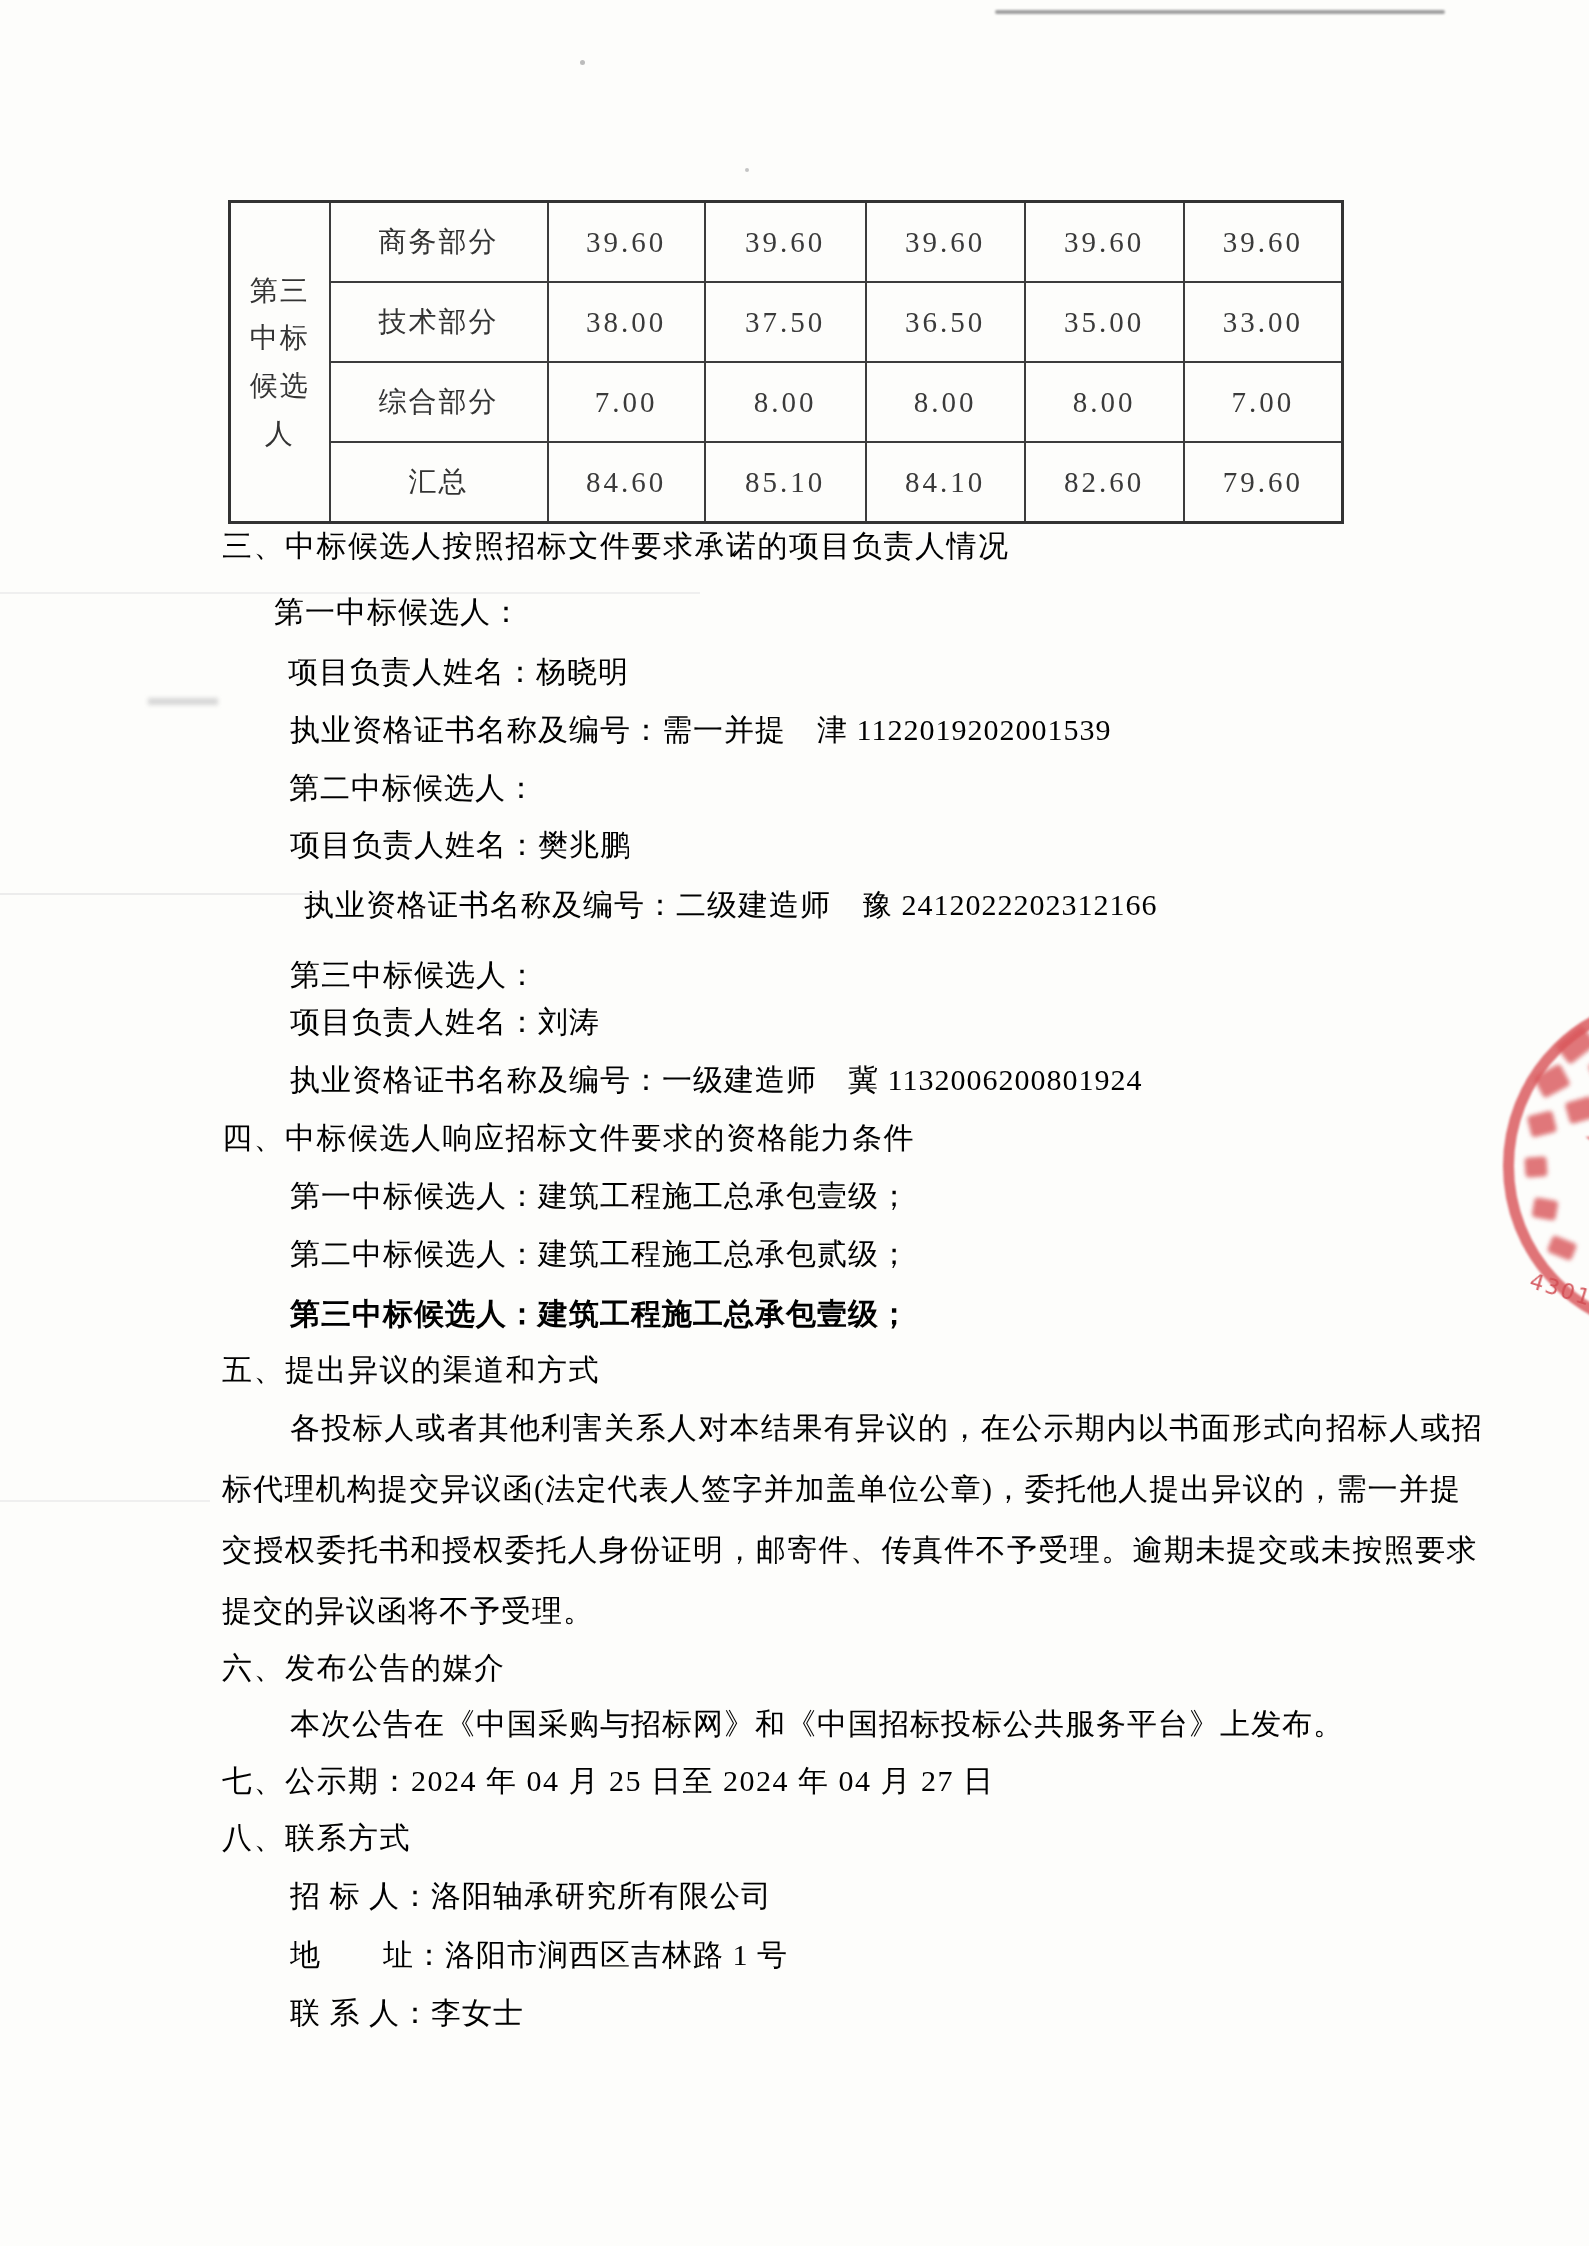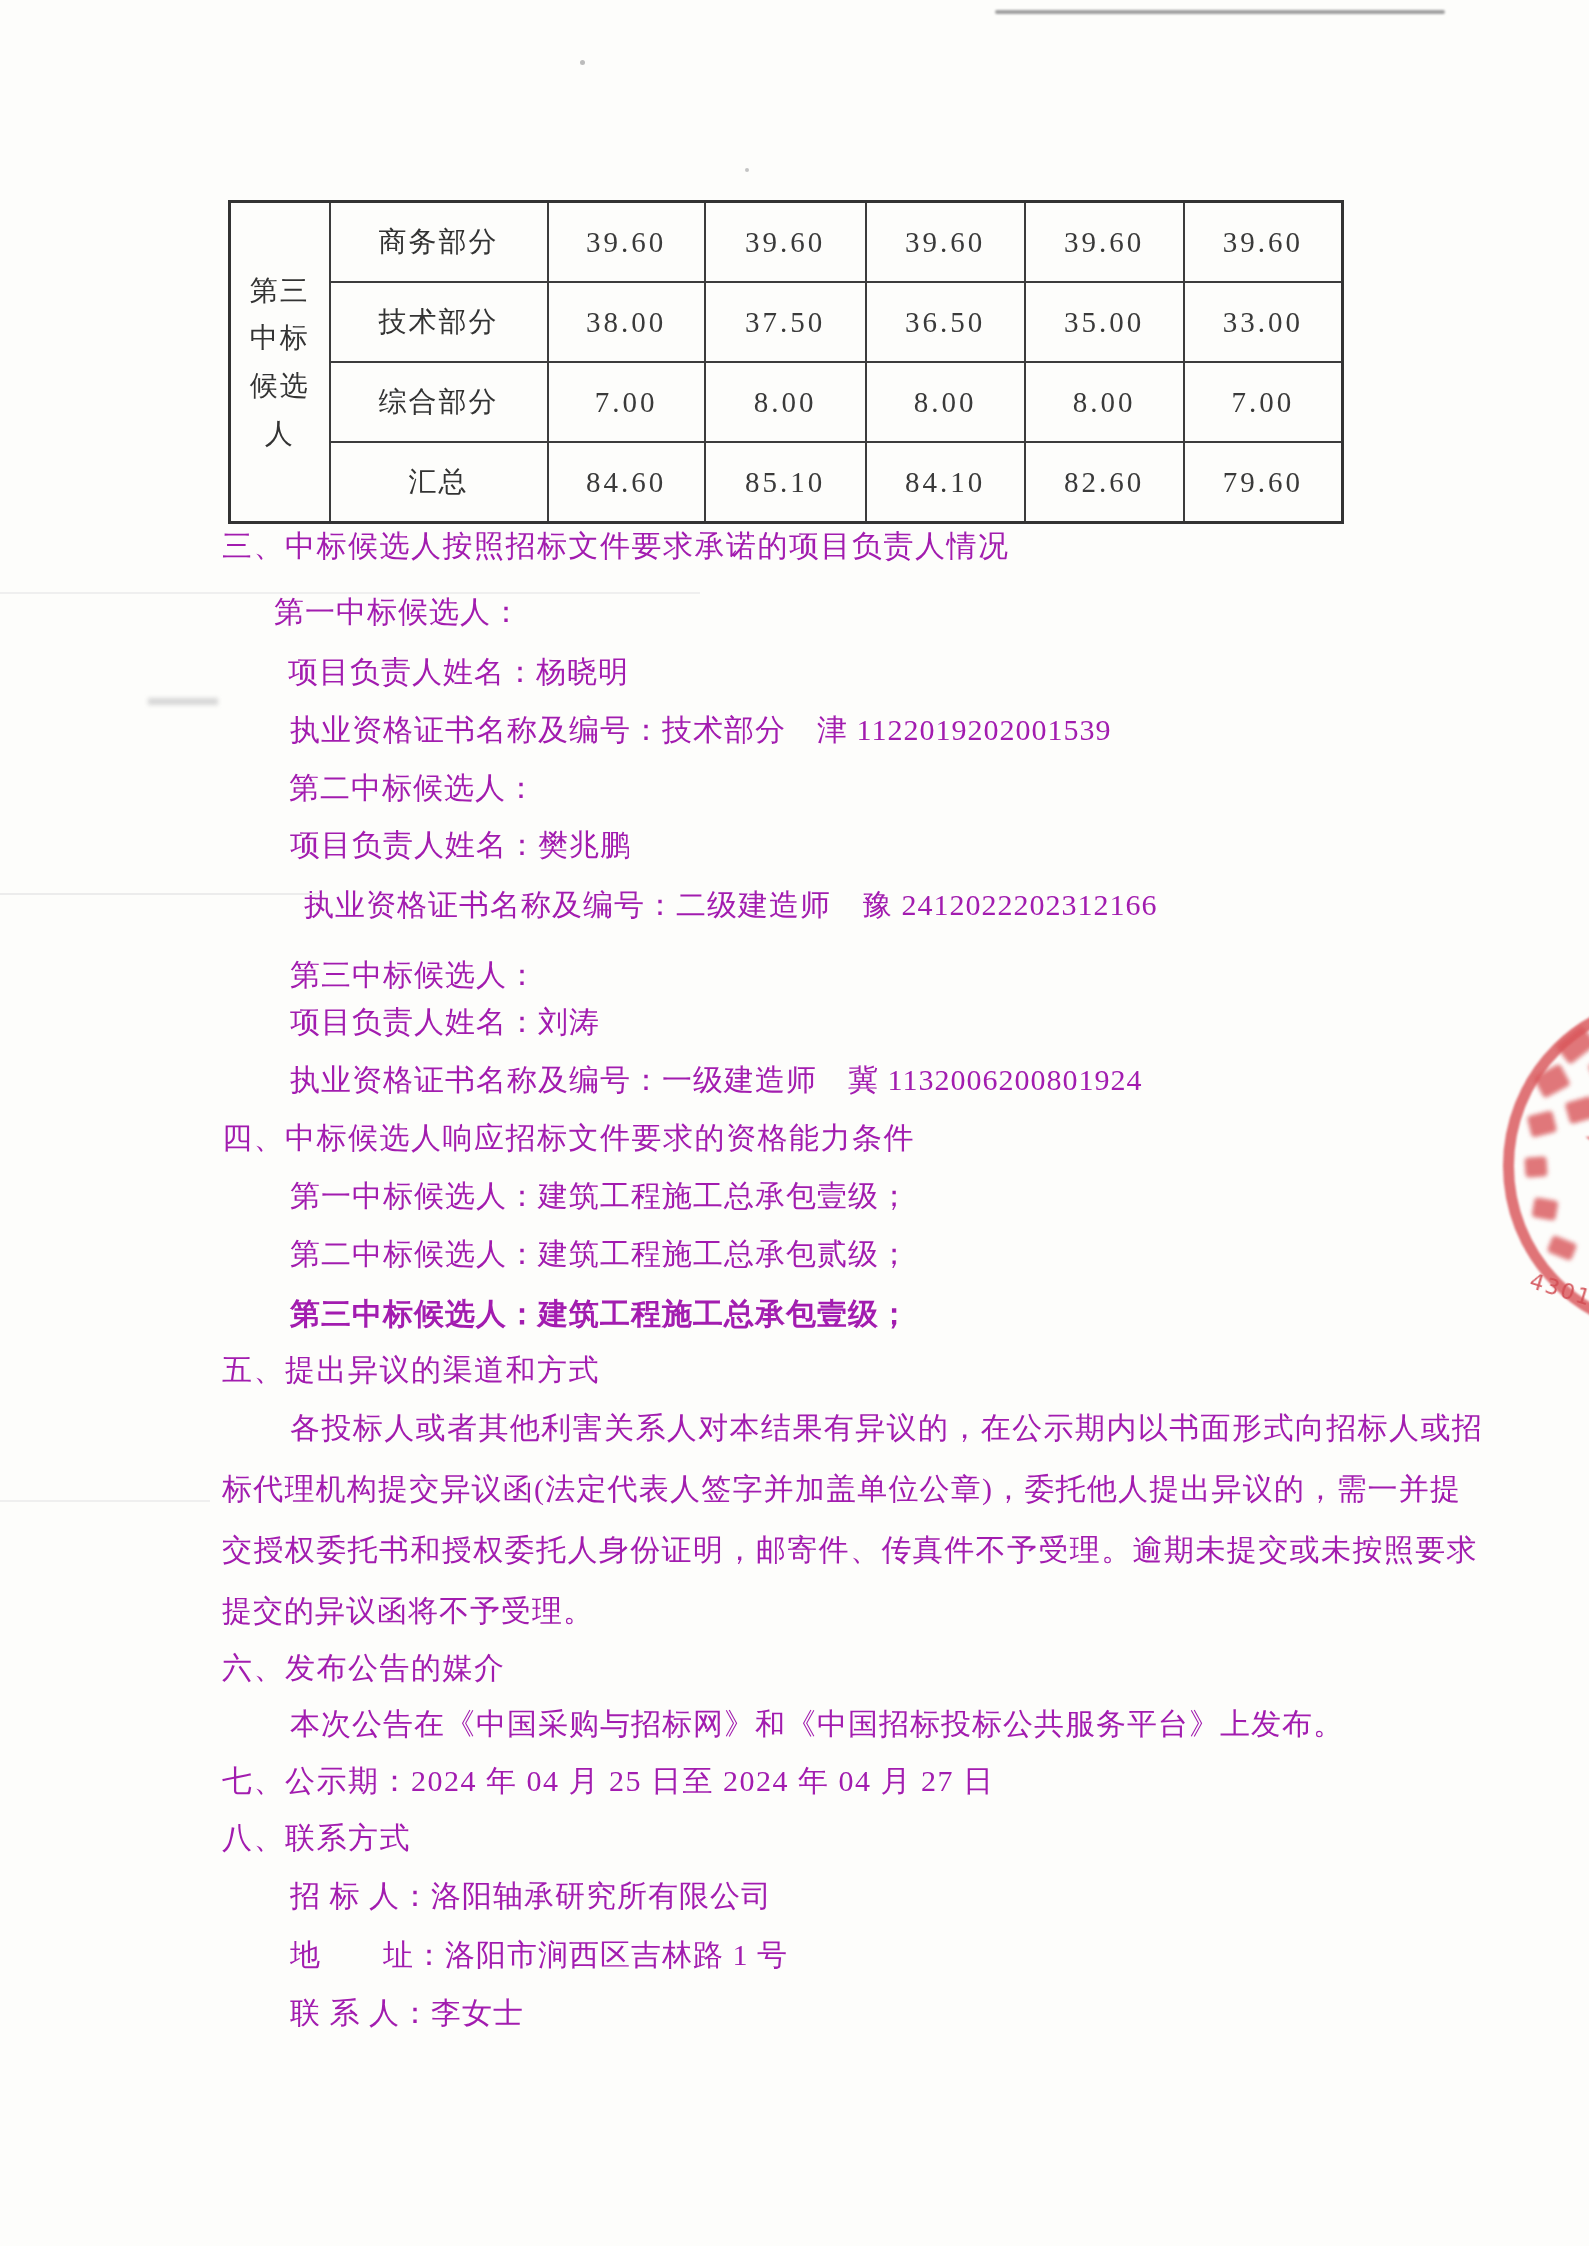--- a/index.html
+++ b/index.html
@@ -29,21 +29,21 @@
     word-break:break-all;line-height:1.7;
     letter-spacing:2px;padding:0 5px;
   }
   table.score td.val{letter-spacing:3px;font-size:29px;color:#3a3a3a;}
   
   .line{
     position:absolute;
     font-size:30px;line-height:42px;
     letter-spacing:1px;
     white-space:pre;
-    color:#a21caf;
+    color:#000000;
   }
   .heading{letter-spacing:1.5px;}
   
   .stamp{
     position:absolute;left:1503px;top:995px;width:345px;height:340px;
     mix-blend-mode:multiply;opacity:.88;
   }
   .stamp .ring{
     position:absolute;left:0;top:0;width:320px;height:320px;
     border:11px solid rgba(214,62,68,.82);
@@ -120,21 +120,21 @@
       <td class="val">84.10</td>
       <td class="val">82.60</td>
       <td class="val">79.60</td>
     </tr>
   </tbody>
     </table>
 
   <div class="line heading" style="left:222px;top:525px;">三、中标候选人按照招标文件要求承诺的项目负责人情况</div>
   <div class="line" style="left:274px;top:591px;">第一中标候选人：</div>
   <div class="line" style="left:288px;top:651px;">项目负责人姓名：杨晓明</div>
-  <div class="line" style="left:290px;top:709px;">执业资格证书名称及编号：技术部分　津 1122019202001539</div>
+  <div class="line" style="left:290px;top:709px;">执业资格证书名称及编号：需一并提　津 1122019202001539</div>
   <div class="line" style="left:277px;top:767px;margin-left:12px;">第二中标候选人：</div>
   <div class="line" style="left:290px;top:824px;">项目负责人姓名：樊兆鹏</div>
   <div class="line" style="left:304px;top:884px;">执业资格证书名称及编号：二级建造师　豫 2412022202312166</div>
   <div class="line" style="left:290px;top:942px;margin-top:12px;">第三中标候选人：</div>
   <div class="line" style="left:290px;top:1001px;">项目负责人姓名：刘涛</div>
   <div class="line" style="left:290px;top:1059px;">执业资格证书名称及编号：一级建造师　冀 1132006200801924</div>
 
   <div class="line heading" style="left:222px;top:1117px;">四、中标候选人响应招标文件要求的资格能力条件</div>
   <div class="line" style="left:290px;top:1175px;">第一中标候选人：建筑工程施工总承包壹级；</div>
   <div class="line" style="left:290px;top:1233px;">第二中标候选人：建筑工程施工总承包贰级；</div>

